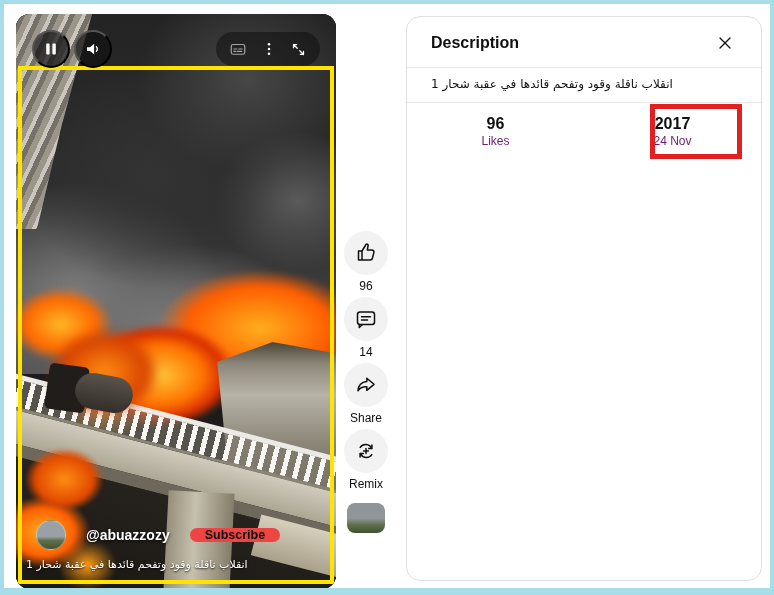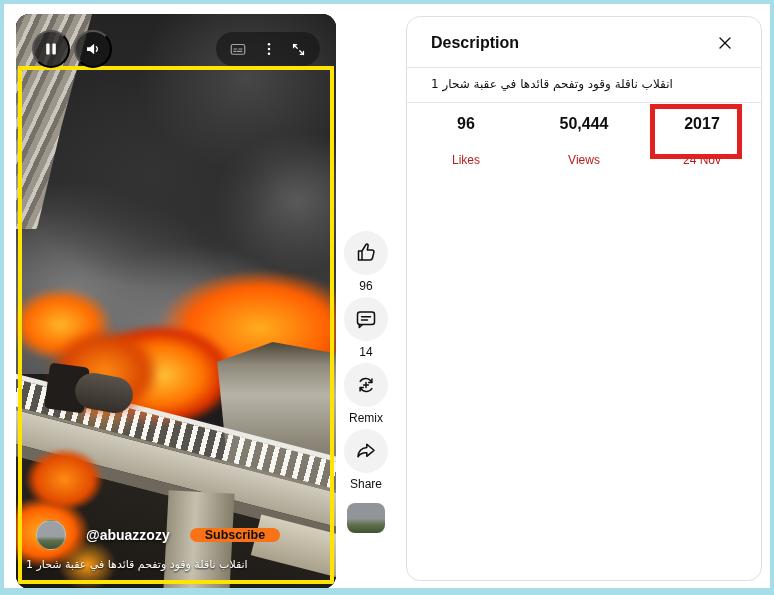--- a/index.html
+++ b/index.html
@@ -69,21 +69,21 @@
   .ctl-pause { left:16px; top:16px; }
   .ctl-volume { left:58px; top:16px; }
   .ctl-pill { position:absolute; left:200px; top:18px; width:104px; height:34px; border-radius:17px;
     background:rgba(18,18,18,.6); display:flex; align-items:center; justify-content:space-evenly; }
   .ctl-pill svg { display:block; }
 
   .channel-row { position:absolute; left:20px; top:506px; z-index:6; display:flex; align-items:center; gap:20px; }
   .avatar { width:30px; height:30px; border-radius:50%;
     background:linear-gradient(180deg,#9aa0a4 0 55%, #5f6f4d 70%, #41542f 100%); border:1px solid rgba(255,255,255,.35); }
   .handle { color:#fff; font-weight:700; font-size:14px; text-shadow:0 1px 3px rgba(0,0,0,.8); }
-  .subscribe-btn { background:#f97316; color:#0f0f0f; font-size:12.5px; font-weight:700;
+  .subscribe-btn { background:#ef4444; color:#0f0f0f; font-size:12.5px; font-weight:700;
     border:none; border-radius:17px; padding:0 15px; cursor:pointer; }
   .video-title { position:absolute; left:10px; top:544px; z-index:6; color:#fff; font-size:11px;
     font-family:"DejaVu Sans", sans-serif; text-shadow:0 1px 2px rgba(0,0,0,.85); }
 
   
   .rail-col { position:absolute; left:336px; top:227px; width:52px;
     display:flex; flex-direction:column; align-items:center; }
   .rail-item { display:flex; flex-direction:column; align-items:center; }
   .rail-btn { width:44px; height:44px; border-radius:50%; background:#f2f2f2; border:none;
     display:flex; align-items:center; justify-content:center; cursor:pointer; }
@@ -96,21 +96,21 @@
     border:1px solid #dfdfdf; border-radius:14px; }
   .panel-header { display:flex; align-items:center; justify-content:space-between;
     padding:14px 24px 12px; border-bottom:1px solid #e6e6e6; }
   .panel-title { font-size:16px; font-weight:700; color:#0f0f0f; }
   .panel-close { background:none; border:none; cursor:pointer; padding:2px; display:flex; }
   .panel-desc { padding:9px 24px 11px; font-size:12px; color:#111;
     font-family:"DejaVu Sans", sans-serif; border-bottom:1px solid #e6e6e6; }
   .stats-row { display:flex; padding-top:12px; }
   .stat { flex:1; text-align:center; }
   .stat-value { font-size:16px; font-weight:700; color:#0f0f0f; line-height:18px; }
-  .stat-label { font-size:12px; color:#b91c1c; margin-top:20px; }
+  .stat-label { font-size:12px; color:#701a75; margin-top:1px; }
   .date-annotation { position:absolute; left:243px; top:87px; width:92px; height:55px;
     border:5px solid #e1201f; z-index:3; pointer-events:none; }
 </style>
 </head>
 <body>
 
 <div class="frame">
 
   <div class="player">
     <div class="scene">
@@ -194,58 +194,54 @@
           <rect x="3.5" y="5" width="17" height="12.5" rx="2.5" fill="none" stroke="#0f0f0f" stroke-width="1.5"></rect>
           <path d="M8.5 17.5l-3.2 3v-3" fill="none" stroke="#0f0f0f" stroke-width="1.5" stroke-linejoin="round"></path>
           <path d="M7.5 9.8h9M7.5 13h6" stroke="#0f0f0f" stroke-width="1.4" stroke-linecap="round"></path>
         </svg>
       </button>
       <span class="rail-label">14</span>
     </div>
     <div class="rail-item">
       <button class="rail-btn">
         <svg width="24" height="24" viewBox="0 0 24 24">
+          <path d="M12.8 5.2L20 11.3l-7.2 6v-3.6c-4.3-.3-6.8 1.1-8.8 4 .3-4.7 3.2-8.5 8.8-9.1V5.2z" fill="none" stroke="#0f0f0f" stroke-width="1.5" stroke-linejoin="round"></path>
+        </svg>
+      </button>
+      <span class="rail-label">Share</span>
+    </div>
+    <div class="rail-item">
+      <button class="rail-btn">
+        <svg width="24" height="24" viewBox="0 0 24 24">
           <path d="M6.2 8.4a6.6 6.6 0 0111.4 1M17.8 15.6a6.6 6.6 0 01-11.4-1" fill="none" stroke="#0f0f0f" stroke-width="1.5" stroke-linecap="round"></path>
           <path d="M17.9 5.6v3.8h-3.8M6.1 18.4v-3.8h3.8" fill="none" stroke="#0f0f0f" stroke-width="1.5" stroke-linejoin="round"></path>
           <path d="M12 9.6v4.8M9.6 12h4.8" stroke="#0f0f0f" stroke-width="1.5" stroke-linecap="round"></path>
         </svg>
       </button>
       <span class="rail-label">Remix</span>
-    </div>
-    <div class="rail-item">
-      <button class="rail-btn">
-        <svg width="24" height="24" viewBox="0 0 24 24">
-          <path d="M12.8 5.2L20 11.3l-7.2 6v-3.6c-4.3-.3-6.8 1.1-8.8 4 .3-4.7 3.2-8.5 8.8-9.1V5.2z" fill="none" stroke="#0f0f0f" stroke-width="1.5" stroke-linejoin="round"></path>
-        </svg>
-      </button>
-      <span class="rail-label">Share</span>
     </div>
     <div class="rail-thumb"></div>
   </div>
 
   <div class="panel">
     <div class="panel-header">
       <span class="panel-title">Description</span>
       <button class="panel-close">
         <svg width="20" height="20" viewBox="0 0 24 24">
           <path d="M6 6l12 12M18 6L6 18" stroke="#0f0f0f" stroke-width="1.6" stroke-linecap="round"></path>
         </svg>
       </button>
     </div>
     <div class="panel-desc">انقلاب ناقلة وقود وتفحم قائدها في عقبة شحار 1</div>
     <div class="stats-row">
       <div class="stat">
         <div class="stat-value">96</div>
         <div class="stat-label">Likes</div>
       </div>
       <div class="stat">
-        <div class="stat-value">50,444</div>
-        <div class="stat-label">Views</div>
-      </div>
-      <div class="stat">
         <div class="stat-value">2017</div>
         <div class="stat-label">24 Nov</div>
       </div>
     </div>
     <div class="date-annotation"></div>
   </div>
 
 </div>
 
 </body></html>

